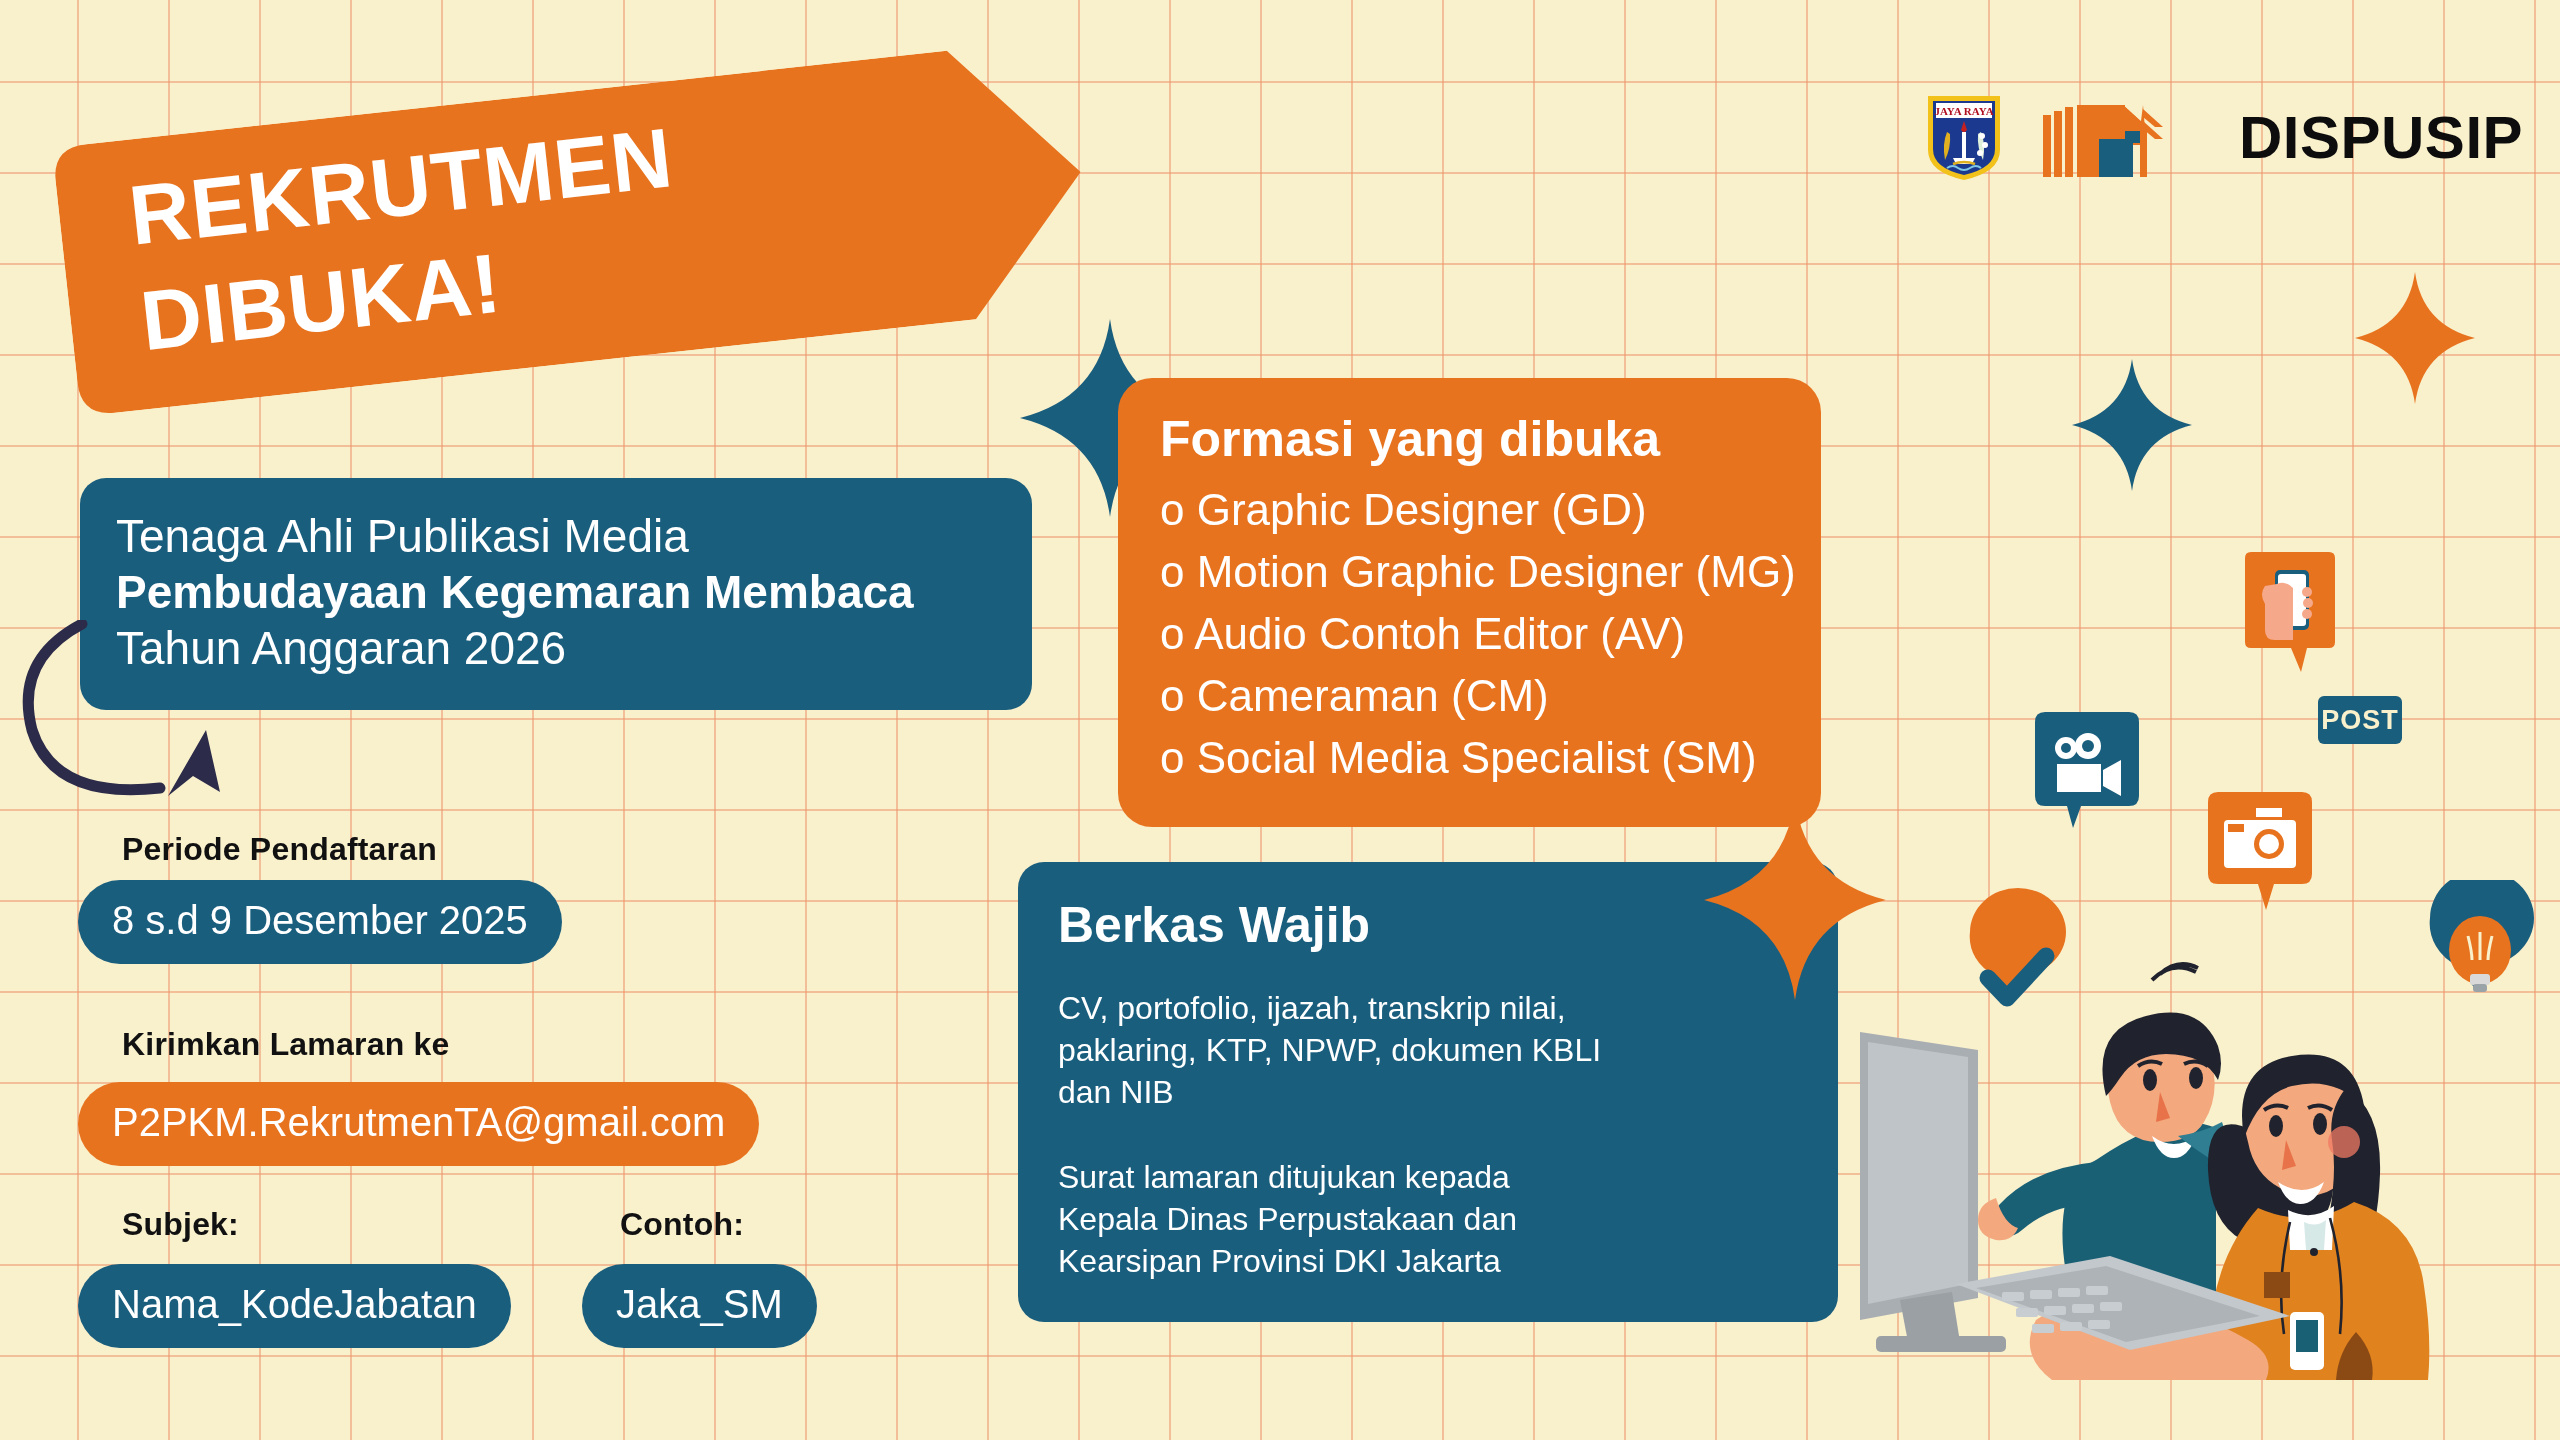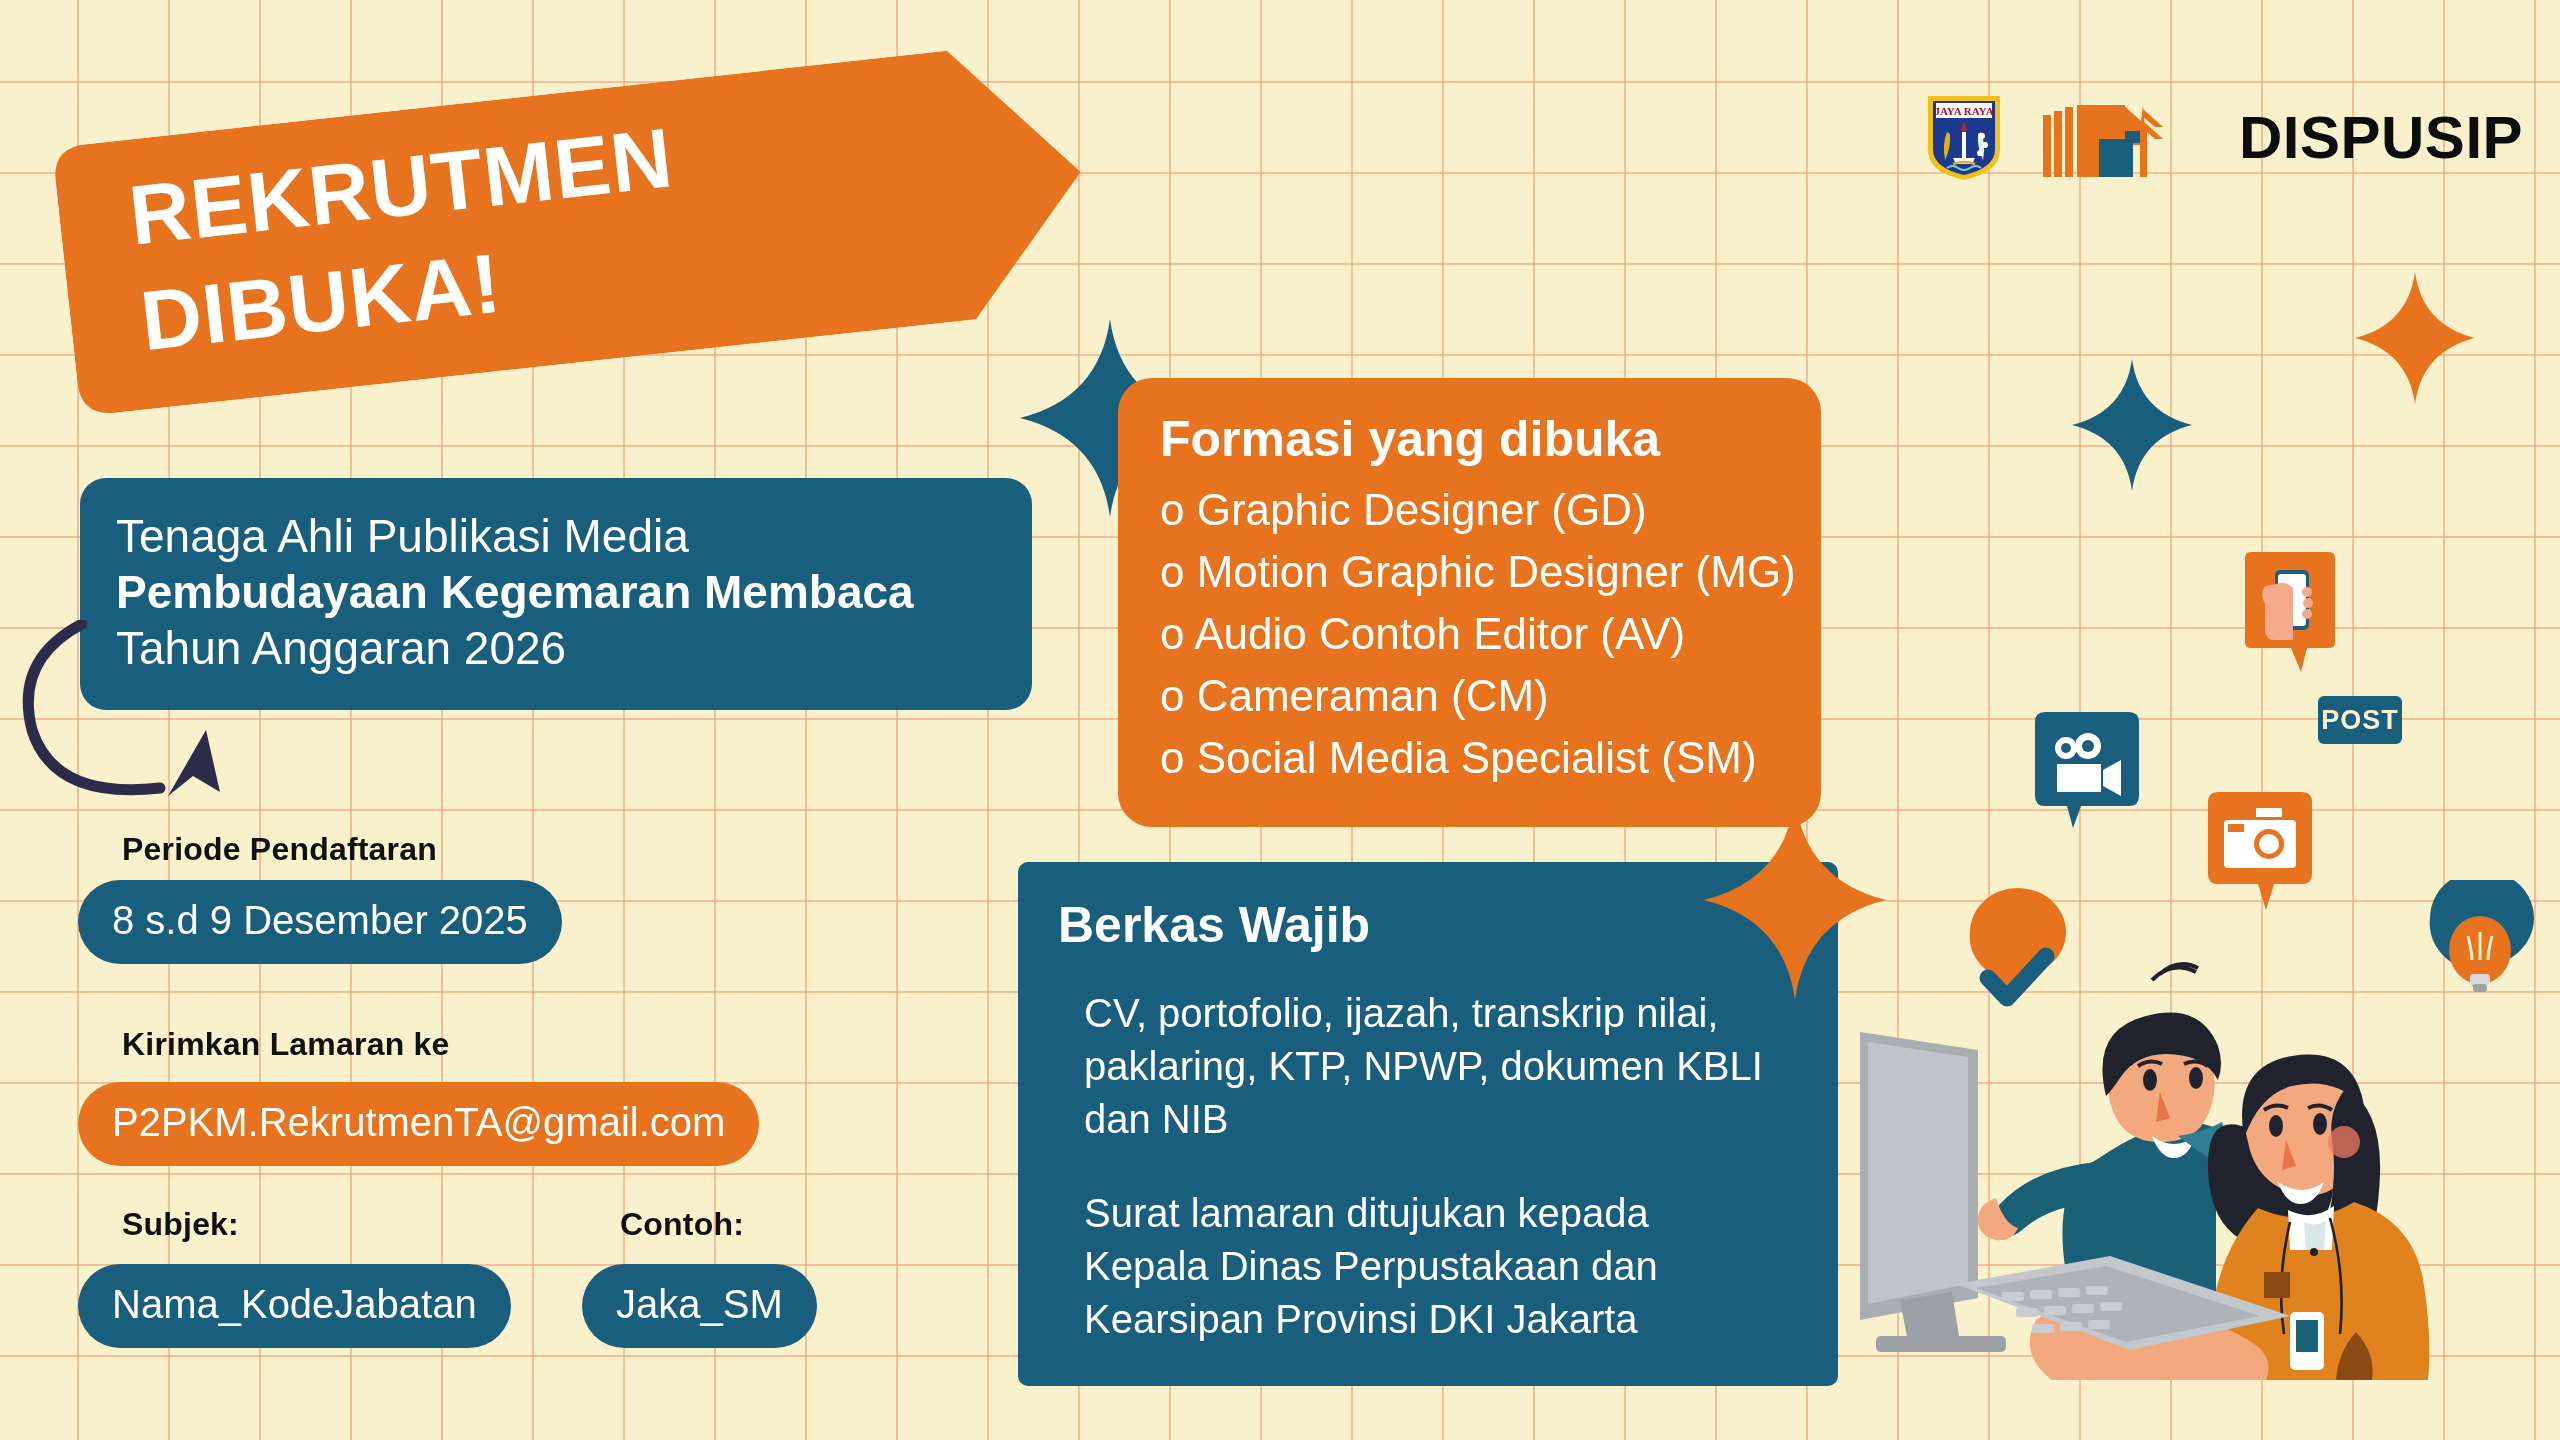--- a/index.html
+++ b/index.html
@@ -96,28 +96,28 @@
     color:#fff;font-weight:bold;font-size:50px;line-height:1.1;
     margin-bottom:12px;white-space:nowrap;
   }
   .formasi-item{
     color:#fff;font-size:44px;line-height:1.41;white-space:nowrap;
   }
 
   
   #berkas-panel{
     left:1018px;top:862px;width:820px;
-    background:#1A5E7E;border-radius:10px;
+    background:#1A5E7E;border-radius:26px;
     padding:36px 40px 40px 40px;box-sizing:border-box;
   }
   #berkas-title{
     color:#fff;font-weight:bold;font-size:50px;line-height:1.1;
     margin-bottom:34px;white-space:nowrap;
   }
-  .berkas-line{color:#fff;font-size:40px;line-height:1.32;white-space:nowrap;margin-left:26px;}
+  .berkas-line{color:#fff;font-size:32px;line-height:1.32;white-space:nowrap;}
   #berkas-gap{height:42px;}
 
   
   .sparkle{position:absolute;}
 
   
   .bubble{position:absolute;}
   #illustration{left:1860px;top:880px;width:700px;height:500px;}
   #illustration svg{display:block;width:100%;height:100%;}
 </style>

